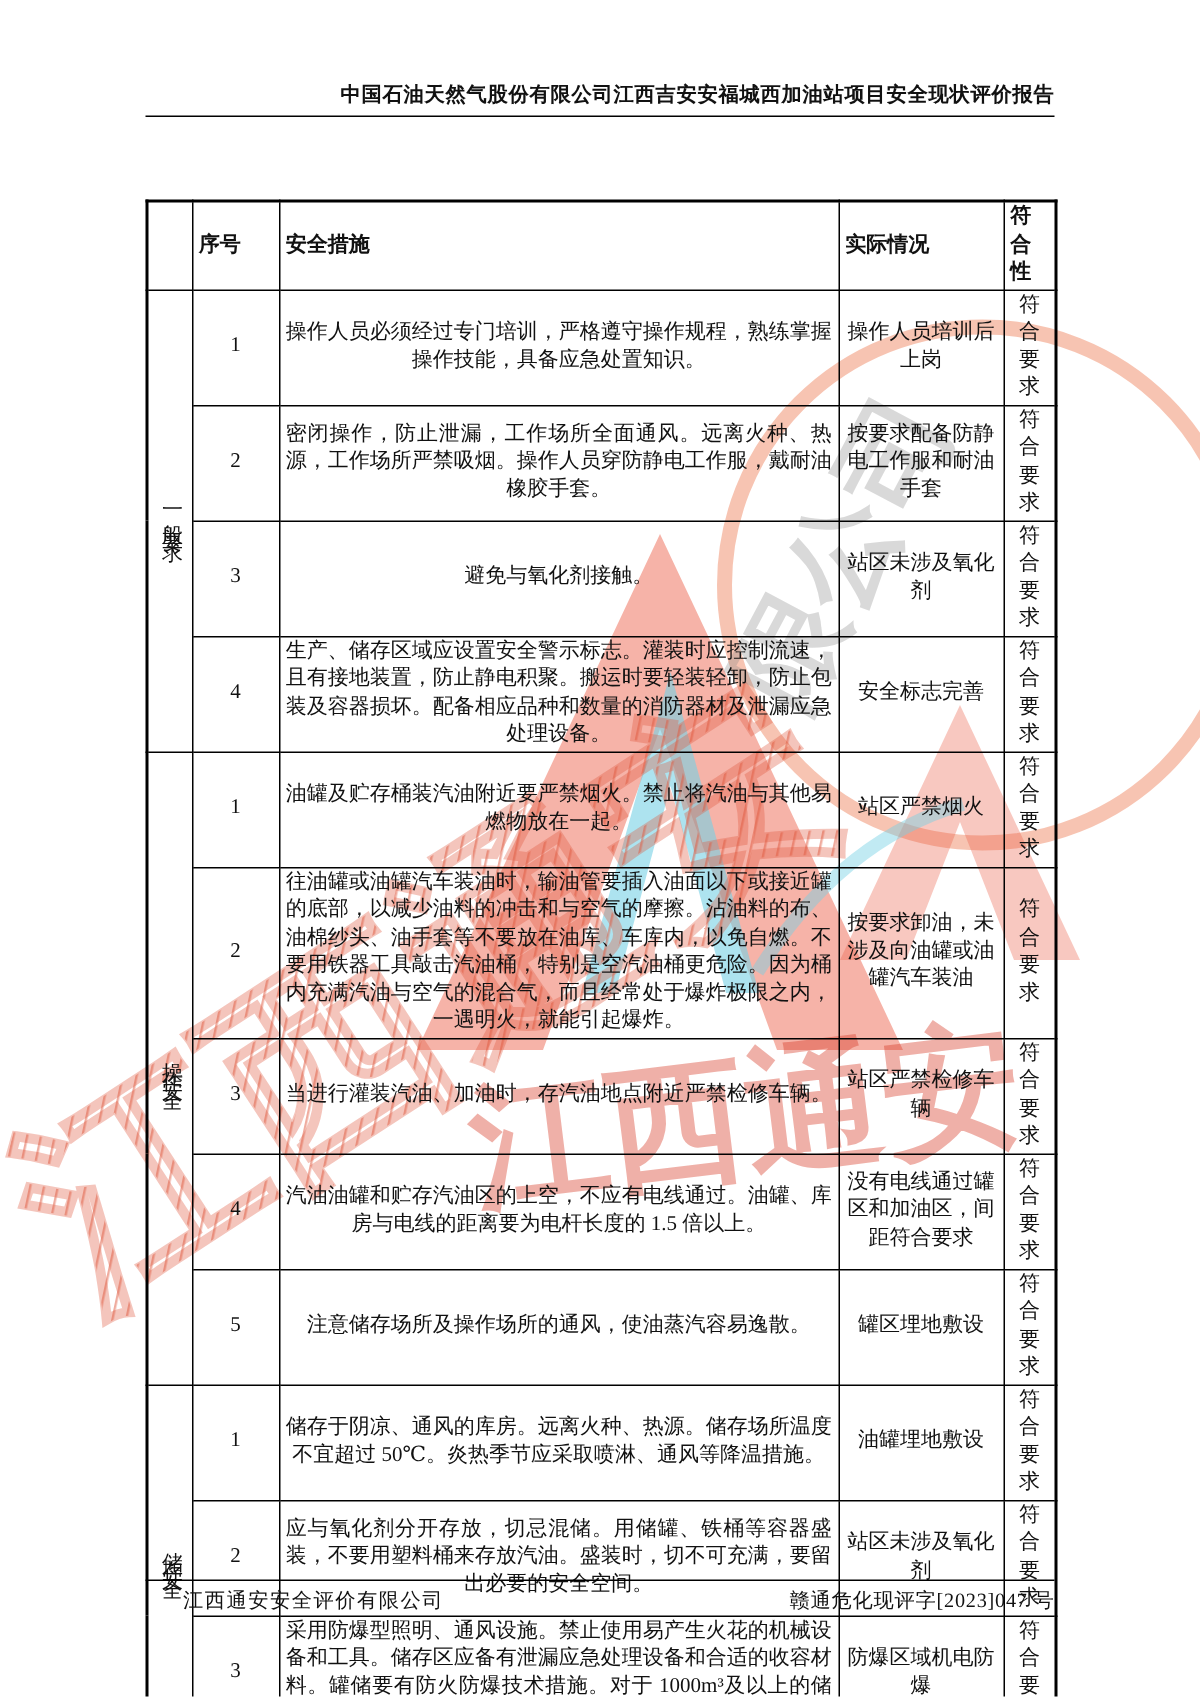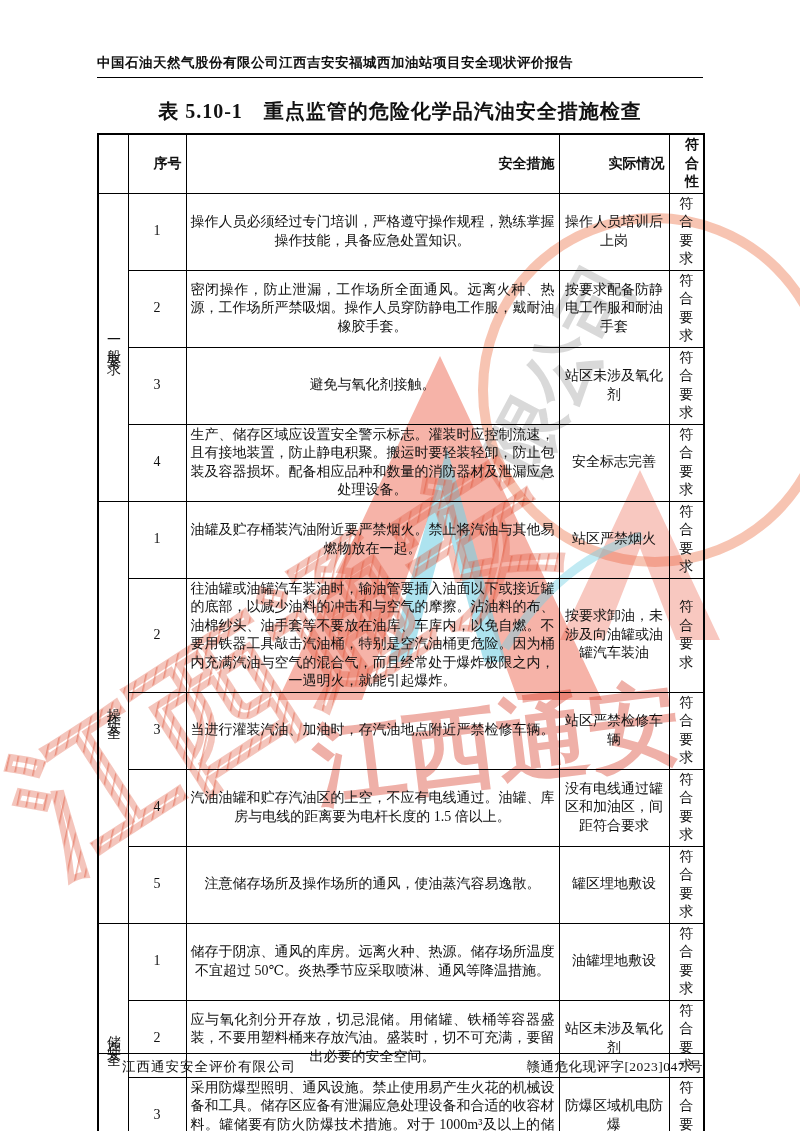--- a/index.html
+++ b/index.html
@@ -5,42 +5,42 @@
   html,body{margin:0;padding:0;}
   body{
     width:800px;height:1131px;background:#ffffff;position:relative;overflow:hidden;
     font-family:"Liberation Serif","DejaVu Serif",serif;color:#111;
   }
   .page{position:absolute;inset:0;}
   
   #watermark{position:absolute;inset:0;z-index:0;pointer-events:none;}
   
   .doc-header{
-    position:absolute;top:54px;left:97px;width:606px;text-align:left;
+    position:absolute;top:54px;left:97px;width:606px;text-align:right;
     font-size:13.5px;font-weight:bold;letter-spacing:.5px;z-index:2;
   }
   .header-rule{
     position:absolute;top:77px;left:97px;width:606px;height:0;
     border-top:1.6px solid #000;z-index:2;
   }
   .doc-title{
     position:absolute;top:98px;left:0;width:800px;text-align:center;
     font-size:20px;font-weight:bold;z-index:2;letter-spacing:1px;
   }
   
   table.measures{
     position:absolute;top:133px;left:97px;width:606px;z-index:1;
     border-collapse:collapse;table-layout:fixed;background:transparent;
     border:2px solid #000;
   }
   table.measures td,table.measures th{
     border:1.4px solid #000;padding:1px 4px;vertical-align:middle;
     font-size:14px;line-height:18.5px;overflow:hidden;
   }
-  th{font-weight:bold;text-align:right;margin-top:32px;}
+  th{font-weight:bold;text-align:left;margin-top:32px;}
   td.no,td.comp{text-align:center;}
   td.meas{text-align:justify;text-align-last:center;}
   td.act{text-align:center;padding:1px 2px;}
   td.catcell{text-align:center;padding:0;}
   td.catcell .cat{
     writing-mode:vertical-lr;text-orientation:upright;
     letter-spacing:6px;display:inline-block;font-size:14px;
   }
   tr.hdr{height:39px;} tr.g1{height:39px;} tr.g2{height:55px;} tr.g3{height:37px;}
   tr.g4{height:71px;} tr.o1{height:37px;} tr.o2{height:111px;} tr.o3{height:38px;}
@@ -85,21 +85,20 @@
     <text x="58" y="872" font-size="152" font-weight="bold" fill="url(#hatch)" fill-opacity="0.5" stroke="rgba(224,90,64,0.35)" stroke-width="2" transform="rotate(-33 58 872)" font-family="'Liberation Serif',serif">江西通安</text>
 
     <text x="318" y="798" font-size="92" font-weight="bold" fill="rgba(214,58,38,0.40)" transform="rotate(-7 318 798)" font-family="'Liberation Serif',serif">江西通安</text>
 
     <text x="532" y="478" font-size="74" font-weight="bold" fill="rgba(130,130,130,0.30)" transform="rotate(-62 532 478)" font-family="'Liberation Serif',serif">限公司</text>
   </svg>
 
   <div class="doc-header">中国石油天然气股份有限公司江西吉安安福城西加油站项目安全现状评价报告</div>
   <div class="header-rule"></div>
 
-  <div class="doc-title">表 5.10-1　重点监管的危险化学品汽油安全措施检查</div>
 
   <table class="measures">
     <colgroup>
       <col style="width:30px">
         <col style="width:58px">
         <col style="width:373px">
       <col style="width:110px">
         <col style="width:35px">
     </colgroup>
     <tbody>

